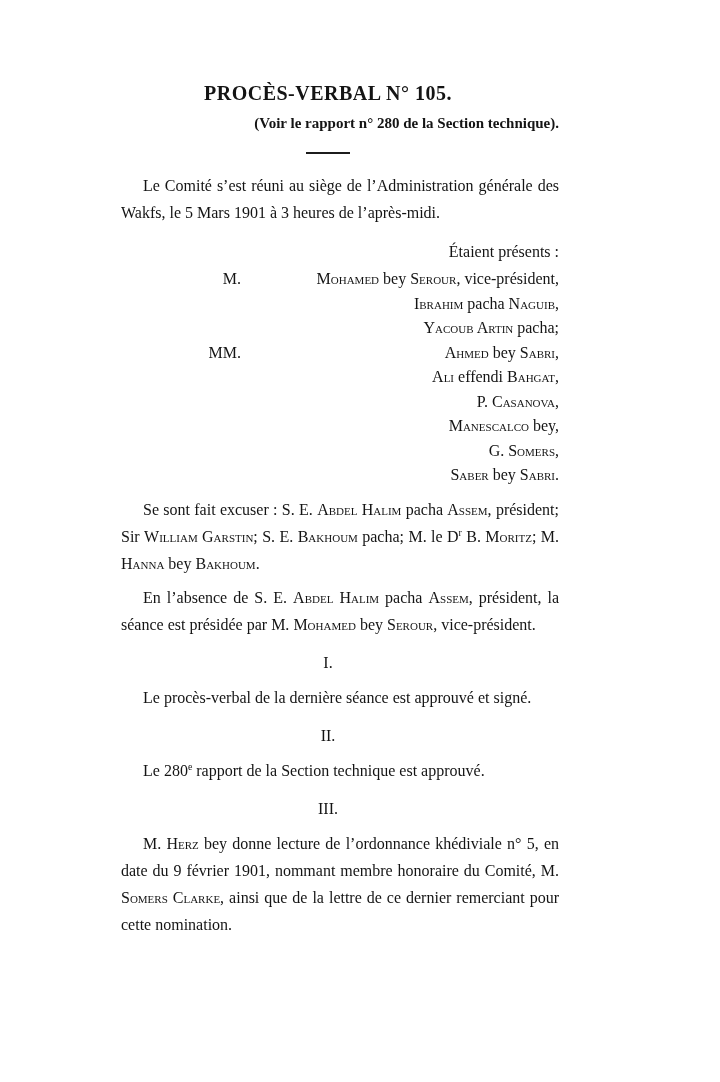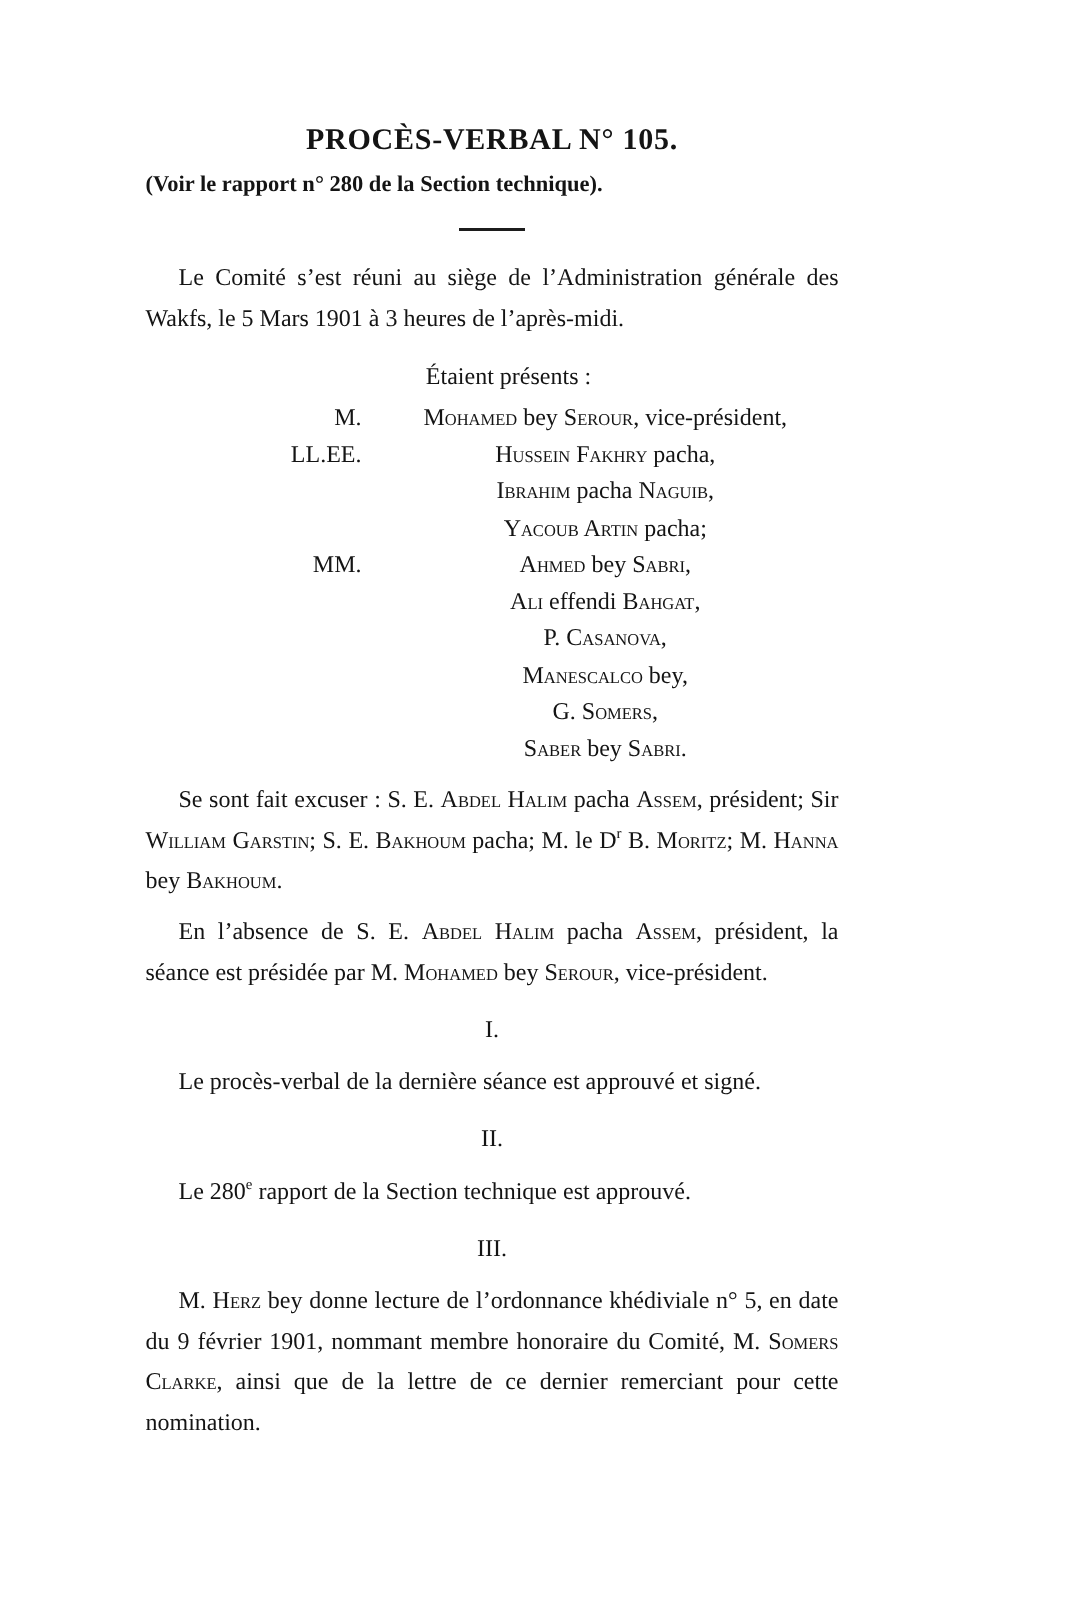--- a/index.html
+++ b/index.html
@@ -22,57 +22,57 @@
   }
   .title {
     margin: 0;
     text-align: center;
     font-size: 20px;
     font-weight: bold;
     letter-spacing: 0.5px;
   }
   .subtitle {
     margin: 10px 0 0 0;
-    text-align: left;
+    text-align: right;
     font-size: 15px;
     font-weight: bold;
   }
   .rule {
     border: none;
     border-top: 2px solid #1c1c1c;
     width: 44px;
     margin: 20px auto 18px auto;
   }
   .para {
     margin: 0 0 7px 0;
     font-size: 16px;
     line-height: 27px;
     text-align: justify;
   }
-  .indent { text-indent: 22px; }
-  .presents { margin-top: 12px; margin-bottom: 2px; text-align: center; }
+  .indent { text-indent: 22px; margin-left: 24px; }
+  .presents { margin-top: 12px; margin-bottom: 2px; text-align: right; }
   .sc { font-variant: small-caps; }
   sup { font-size: 0.62em; vertical-align: super; line-height: 0; }
   .attendees {
     margin: 2px 0 8px 0;
   }
   .att-row {
     display: flex;
     font-size: 16px;
     line-height: 24.5px;
   }
   .att-prefix {
     width: 144px;
     flex: 0 0 144px;
     text-align: right;
     padding-right: 7px;
   }
   .att-name {
     flex: 1 1 auto;
-    text-align: center;
+    text-align: right;
   }
   .section-num {
     text-align: center;
     font-size: 16px;
     font-weight: normal;
     margin: 16px 0 12px 0;
   }
 </style>
 </head>
 <body>
@@ -86,24 +86,20 @@
   <hr class="rule">
 
   <p class="para indent">Le Comité s’est réuni au siège de l’Administration générale des Wakfs, le 5 Mars 1901 à 3 heures de l’après-midi.</p>
 
   <p class="para indent presents">Étaient présents :</p>
 
   <div class="attendees">
       <div class="att-row">
         <span class="att-prefix">M.</span>
         <span class="att-name"><span class="sc">Mohamed</span> bey <span class="sc">Serour</span>, vice-président,</span>
-      </div>
-      <div class="att-row">
-        <span class="att-prefix">LL.EE.</span>
-        <span class="att-name"><span class="sc">Hussein Fakhry</span> pacha,</span>
       </div>
       <div class="att-row">
         <span class="att-prefix"></span>
         <span class="att-name"><span class="sc">Ibrahim</span> pacha <span class="sc">Naguib</span>,</span>
       </div>
       <div class="att-row">
         <span class="att-prefix"></span>
         <span class="att-name"><span class="sc">Yacoub Artin</span> pacha;</span>
       </div>
       <div class="att-row">

